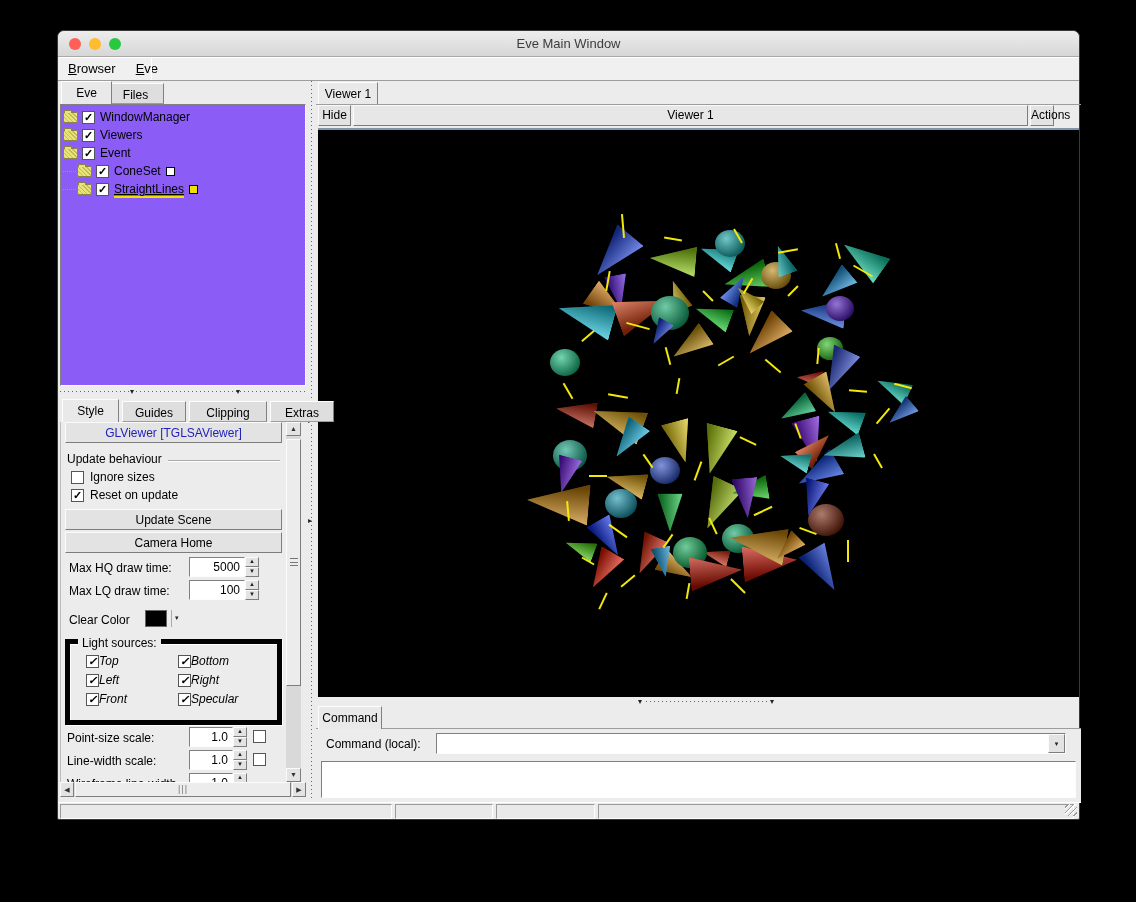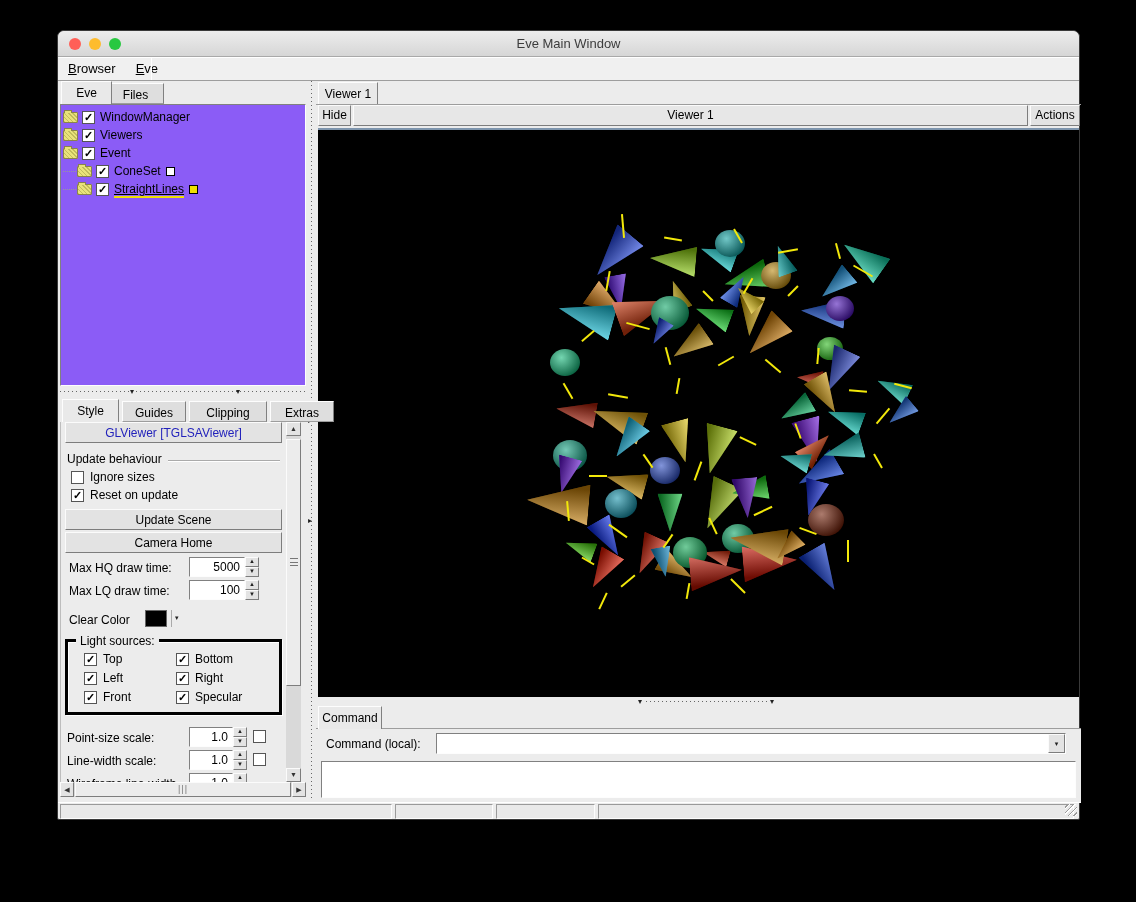--- a/index.html
+++ b/index.html
@@ -50,24 +50,24 @@
   .conn{width:13px;height:1px;border-top:1px dotted #999;margin-right:1px;flex:0 0 13px;}
   .mark{width:9px;height:9px;border:1px solid #000;margin-left:5px;flex:0 0 9px;}
   .mark.white{background:#fff;} .mark.yellow{background:#f0e000;}
   
   #hsplit1{position:absolute;left:2px;top:356px;width:246px;height:10px;}
   #vsplit{position:absolute;left:250px;top:50px;width:8px;height:717px;}
   #hsplit2{position:absolute;left:560px;top:667px;width:180px;height:8px;}
   
   #editor-body{position:absolute;left:2px;top:391px;width:226px;height:360px;overflow:hidden;
     border-left:1px solid #bdbdbd;}
-  #lights-grid{position:absolute;left:4px;top:217px;width:217px;height:76px;
-    border:3px solid #000000;box-shadow:1px 1px 0 #fff, inset 1px 1px 0 #fff;}
+  #lights-grid{position:absolute;left:4px;top:217px;width:217px;height:86px;
+    border:5px solid #000000;box-shadow:1px 1px 0 #fff, inset 1px 1px 0 #fff;}
   #lights-legend{position:absolute;left:8px;top:-8px;background:#ececec;padding:0 4px;font-size:12px;}
-  .lightrow{position:absolute;display:flex;align-items:center;font-size:12px;gap:6px;}
+  .lightrow{position:absolute;display:flex;align-items:center;font-size:12px;font-style:italic;}
   .edrow{position:absolute;font-size:12px;display:flex;align-items:center;gap:6px;}
   
   #escroll{position:absolute;left:228px;top:391px;width:15px;height:360px;background:#d9d9d9;}
   .scrollbtn{position:absolute;left:0;width:15px;height:14px;background:#e3e3e3;border:1px solid;
     border-color:#fbfbfb #7d7d7d #7d7d7d #fbfbfb;font-size:7px;line-height:12px;text-align:center;color:#333;}
   #ethumb{position:absolute;left:0;top:17px;width:15px;height:247px;background:#ececec;border:1px solid;
     border-color:#fbfbfb #7d7d7d #7d7d7d #fbfbfb;}
   #ethumb .grip{position:absolute;left:3px;top:118px;width:8px;height:8px;
     border-top:1px solid #777;border-bottom:1px solid #777;}
   #ethumb .grip::after{content:"";position:absolute;left:0;top:3px;width:8px;height:1px;background:#777;}
@@ -284,21 +284,21 @@
   </div>
 
   <div class="tab" style="left:260px;top:51px;width:60px;height:23px;">Viewer 1</div>
   <div style="position:absolute;left:258px;top:73px;width:765px;height:1px;background:#fdfdfd;border-bottom:1px solid #9d9d9d;"></div>
 
   <div id="viewer-header">
     <div class="btn" style="position:absolute;left:0;top:0;width:33px;height:21px;line-height:19px;">Hide</div>
     <div class="btn" style="position:absolute;left:35px;top:0;width:675px;height:21px;line-height:19px;background:#e7e7e7;">
       <span>Viewer 1</span>
     </div>
-    <div class="btn" style="position:absolute;left:712px;top:0;width:50px;height:21px;line-height:19px;">Actions</div>
+    <div class="btn" style="position:absolute;left:712px;top:0;width:24px;height:21px;line-height:19px;">Actions</div>
   </div>
 
   <div id="viewport">
       <div class="cone" style="left: 270px; top: 108px; width: 52px; height: 34px; background-color: rgb(34, 68, 221); transform: rotate(130deg);"></div>
       <div class="cone" style="left: 332px; top: 115px; width: 46px; height: 30px; background-color: rgb(143, 208, 20); transform: rotate(185deg);"></div>
       <div class="cone" style="left: 382px; top: 113px; width: 36px; height: 24px; background-color: rgb(21, 201, 201); transform: rotate(200deg);"></div>
       <div class="disc" style="left: 397px; top: 99.5px; width: 30px; height: 27px; background-color: rgb(11, 159, 159); transform: rotate(0deg);"></div>
       <div class="cone" style="left: 406px; top: 133.5px; width: 44px; height: 29px; background-color: rgb(18, 184, 18); transform: rotate(165deg);"></div>
       <div class="disc" style="left: 443px; top: 131.5px; width: 30px; height: 27px; background-color: rgb(184, 134, 11); transform: rotate(0deg);"></div>
       <div class="cone" style="left: 283px; top: 151px; width: 34px; height: 22px; background-color: rgb(90, 24, 216); transform: rotate(80deg);"></div>

